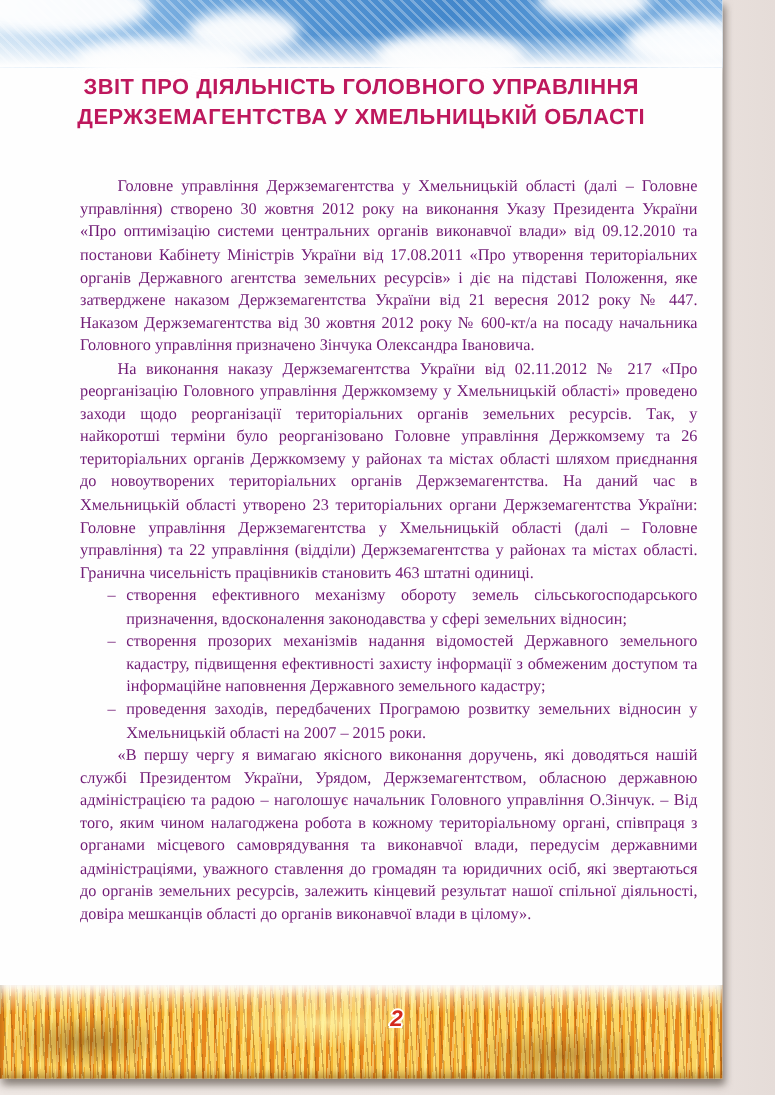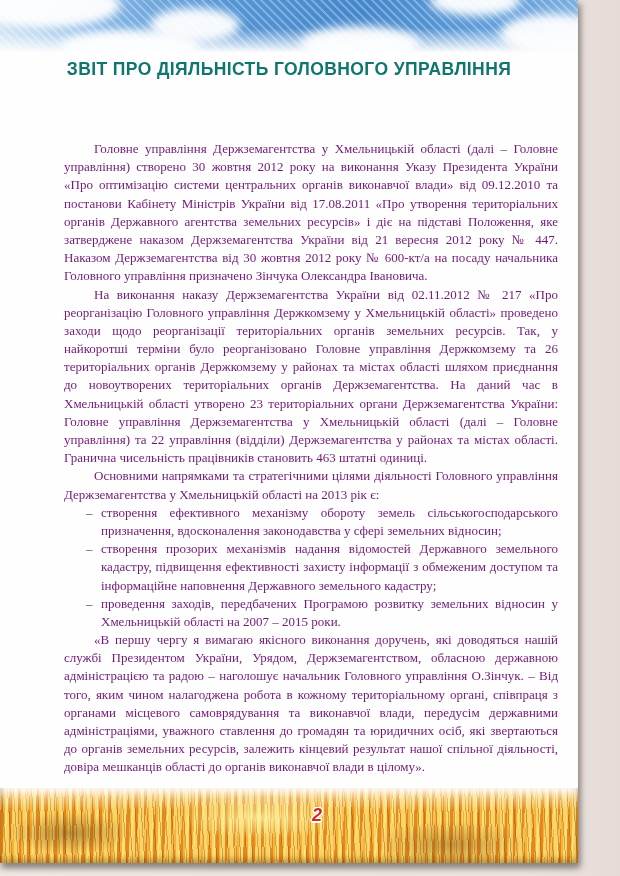--- a/index.html
+++ b/index.html
@@ -45,21 +45,21 @@
   .c5 { left: 500px; top: 14px; width: 110px; height: 40px; }
   .c6 { left: 60px;  top: 30px; width: 140px; height: 34px; }
   
   .title {
     position: absolute; left: 0; top: 57px; width: 578px;
     text-align: center;
     font-family: "Liberation Sans", "DejaVu Sans", sans-serif;
     font-weight: bold;
     font-size: 17.5px; line-height: 24px;
     letter-spacing: 0.4px;
-    color: #0f766e;
+    color: #be185d;
   }
   
   .doc-body {
     position: absolute; left: 64px; top: 140px; width: 494px;
     font-size: 13px; line-height: 1.4;
     color: #701a75;
     text-align: justify;
   }
   .doc-body p { margin: 0; text-indent: 30px; }
   .bullets { margin: 0 0 0 22px; }
@@ -102,26 +102,26 @@
       <span class="cloud c2"></span>
       <span class="cloud c3"></span>
       <span class="cloud c4"></span>
       <span class="cloud c5"></span>
       <span class="cloud c6"></span>
       <span class="fade"></span>
     </div>
 
     <div class="title">
       <div>ЗВІТ ПРО ДІЯЛЬНІСТЬ ГОЛОВНОГО УПРАВЛІННЯ</div>
+      <div>ДЕРЖЗЕМАГЕНТСТВА У ХМЕЛЬНИЦЬКІЙ ОБЛАСТІ</div>
     </div>
 
     <div class="doc-body">
       <p>Головне управління Держземагентства у Хмельницькій області (далі – Головне управління) створено 30 жовтня 2012 року на виконання Указу Президента України «Про оптимізацію системи центральних органів виконавчої влади» від 09.12.2010 та постанови Кабінету Міністрів України від 17.08.2011 «Про утворення територіальних органів Державного агентства земельних ресурсів» і діє на підставі Положення, яке затверджене наказом Держземагентства України від 21 вересня 2012 року № 447. Наказом Держземагентства від 30 жовтня 2012 року № 600-кт/а на посаду начальника Головного управління призначено Зінчука Олександра Івановича.</p>
       <p>На виконання наказу Держземагентства України від 02.11.2012 № 217 «Про реорганізацію Головного управління Держкомзему у Хмельницькій області» проведено заходи щодо реорганізації територіальних органів земельних ресурсів. Так, у найкоротші терміни було реорганізовано Головне управління Держкомзему та 26 територіальних органів Держкомзему у районах та містах області шляхом приєднання до новоутворених територіальних органів Держземагентства. На даний час в Хмельницькій області утворено 23 територіальних органи Держземагентства України: Головне управління Держземагентства у Хмельницькій області (далі – Головне управління) та 22 управління (відділи) Держземагентства у районах та містах області. Гранична чисельність працівників становить 463 штатні одиниці.</p>
-      <p>Основними напрямками та стратегічними цілями діяльності Головного управління Держземагентства у Хмельницькій області на 2013 рік є:</p>
 
       <div class="bullets">
         <div class="bullet">
           <span class="marker">–</span>
           <span class="btext">створення ефективного механізму обороту земель сільськогосподарського призначення, вдосконалення законодавства у сфері земельних відносин;</span>
         </div>
         <div class="bullet">
           <span class="marker">–</span>
           <span class="btext">створення прозорих механізмів надання відомостей Державного земельного кадастру, підвищення ефективності захисту інформації з обмеженим доступом та інформаційне наповнення Державного земельного кадастру;</span>
         </div>

